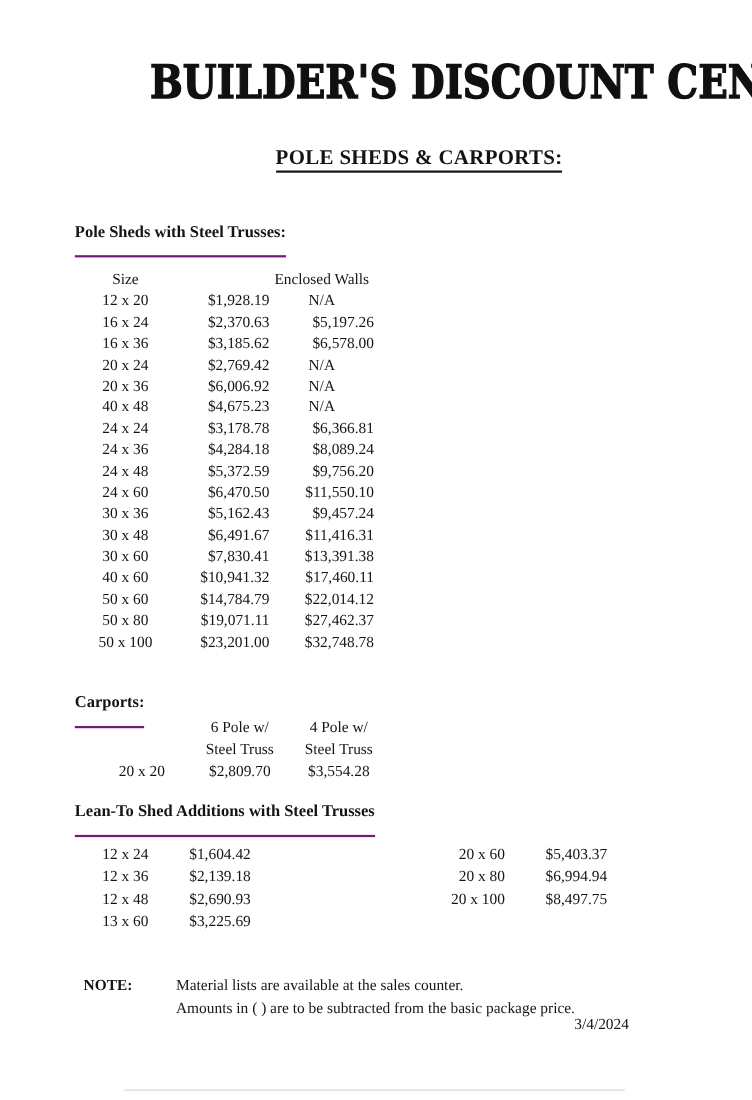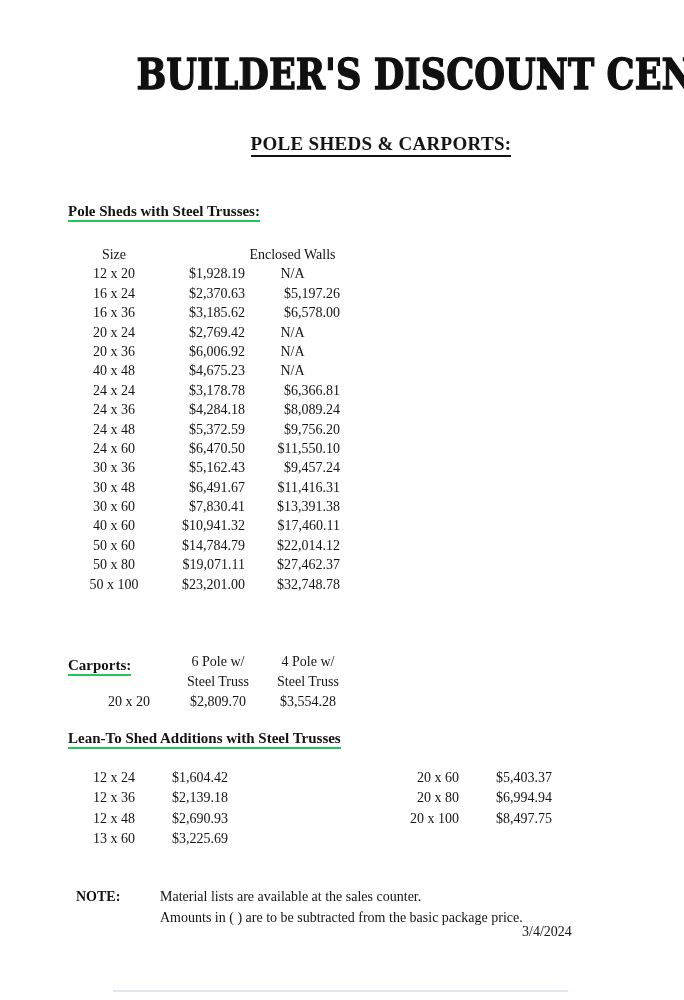--- a/index.html
+++ b/index.html
@@ -30,23 +30,23 @@
     position:absolute;left:231px;top:132px;width:300px;
     text-align:center;font-size:19px;line-height:24px;font-weight:bold;
     letter-spacing:.3px;white-space:nowrap;
   }
   .doc-subtitle .ul{border-bottom:2px solid #141414;padding-bottom:1px;}
   
   .section-heading{
     position:absolute;left:68px;
     font-size:15px;font-weight:bold;line-height:19px;white-space:nowrap;
   }
-  .section-heading .ul{border-bottom:2px solid #22c55e;padding-bottom:1px;}
+  .section-heading .ul{border-bottom:2px solid #701a75;padding-bottom:13px;}
   .h-polesheds{top:202px;}
-  .h-carports{top:656px;}
+  .h-carports{top:630px;}
   .h-leanto{top:729px;}
   
   .ps-table{position:absolute;left:64px;top:245px;font-size:14px;}
   .ps-row{display:flex;height:19.4px;line-height:19.4px;white-space:nowrap;}
   .c-size{width:100px;text-align:center;}
   .c-price{width:81px;text-align:right;}
   .c-enclosed{width:95px;text-align:center;}
   .c-enclosed.money{text-align:right;}
   .ps-header .c-size{text-align:center;}
   

